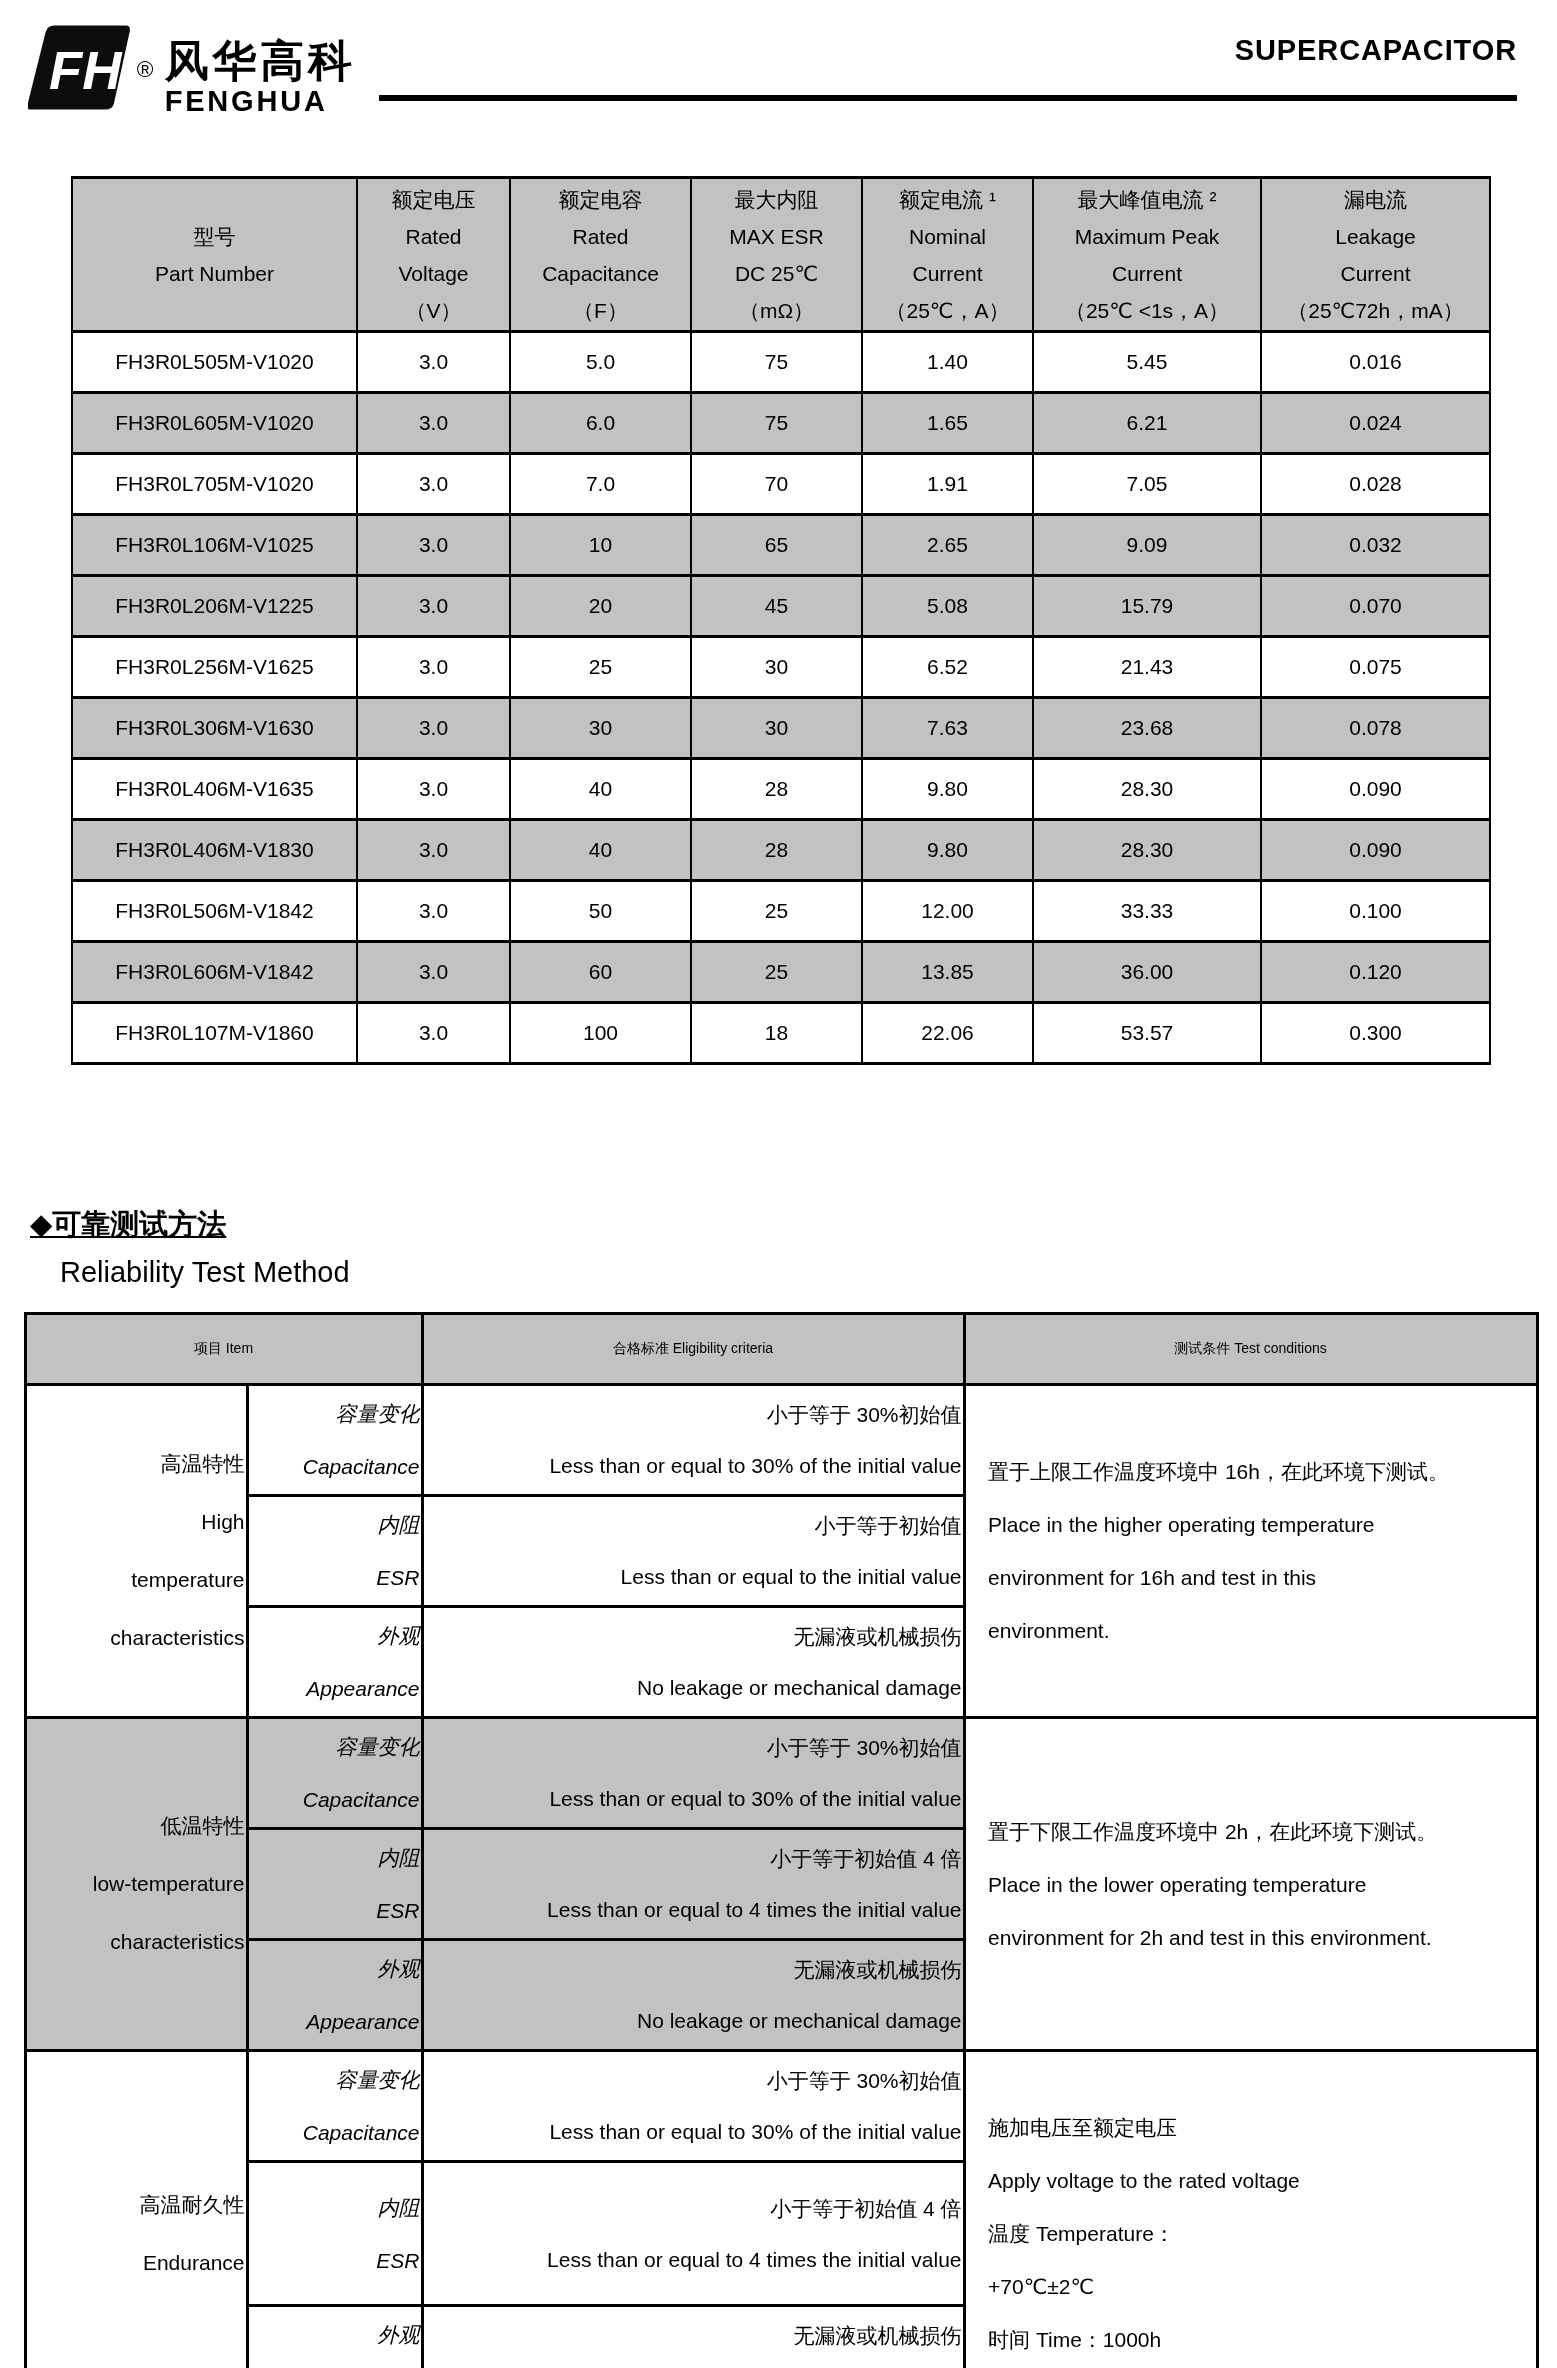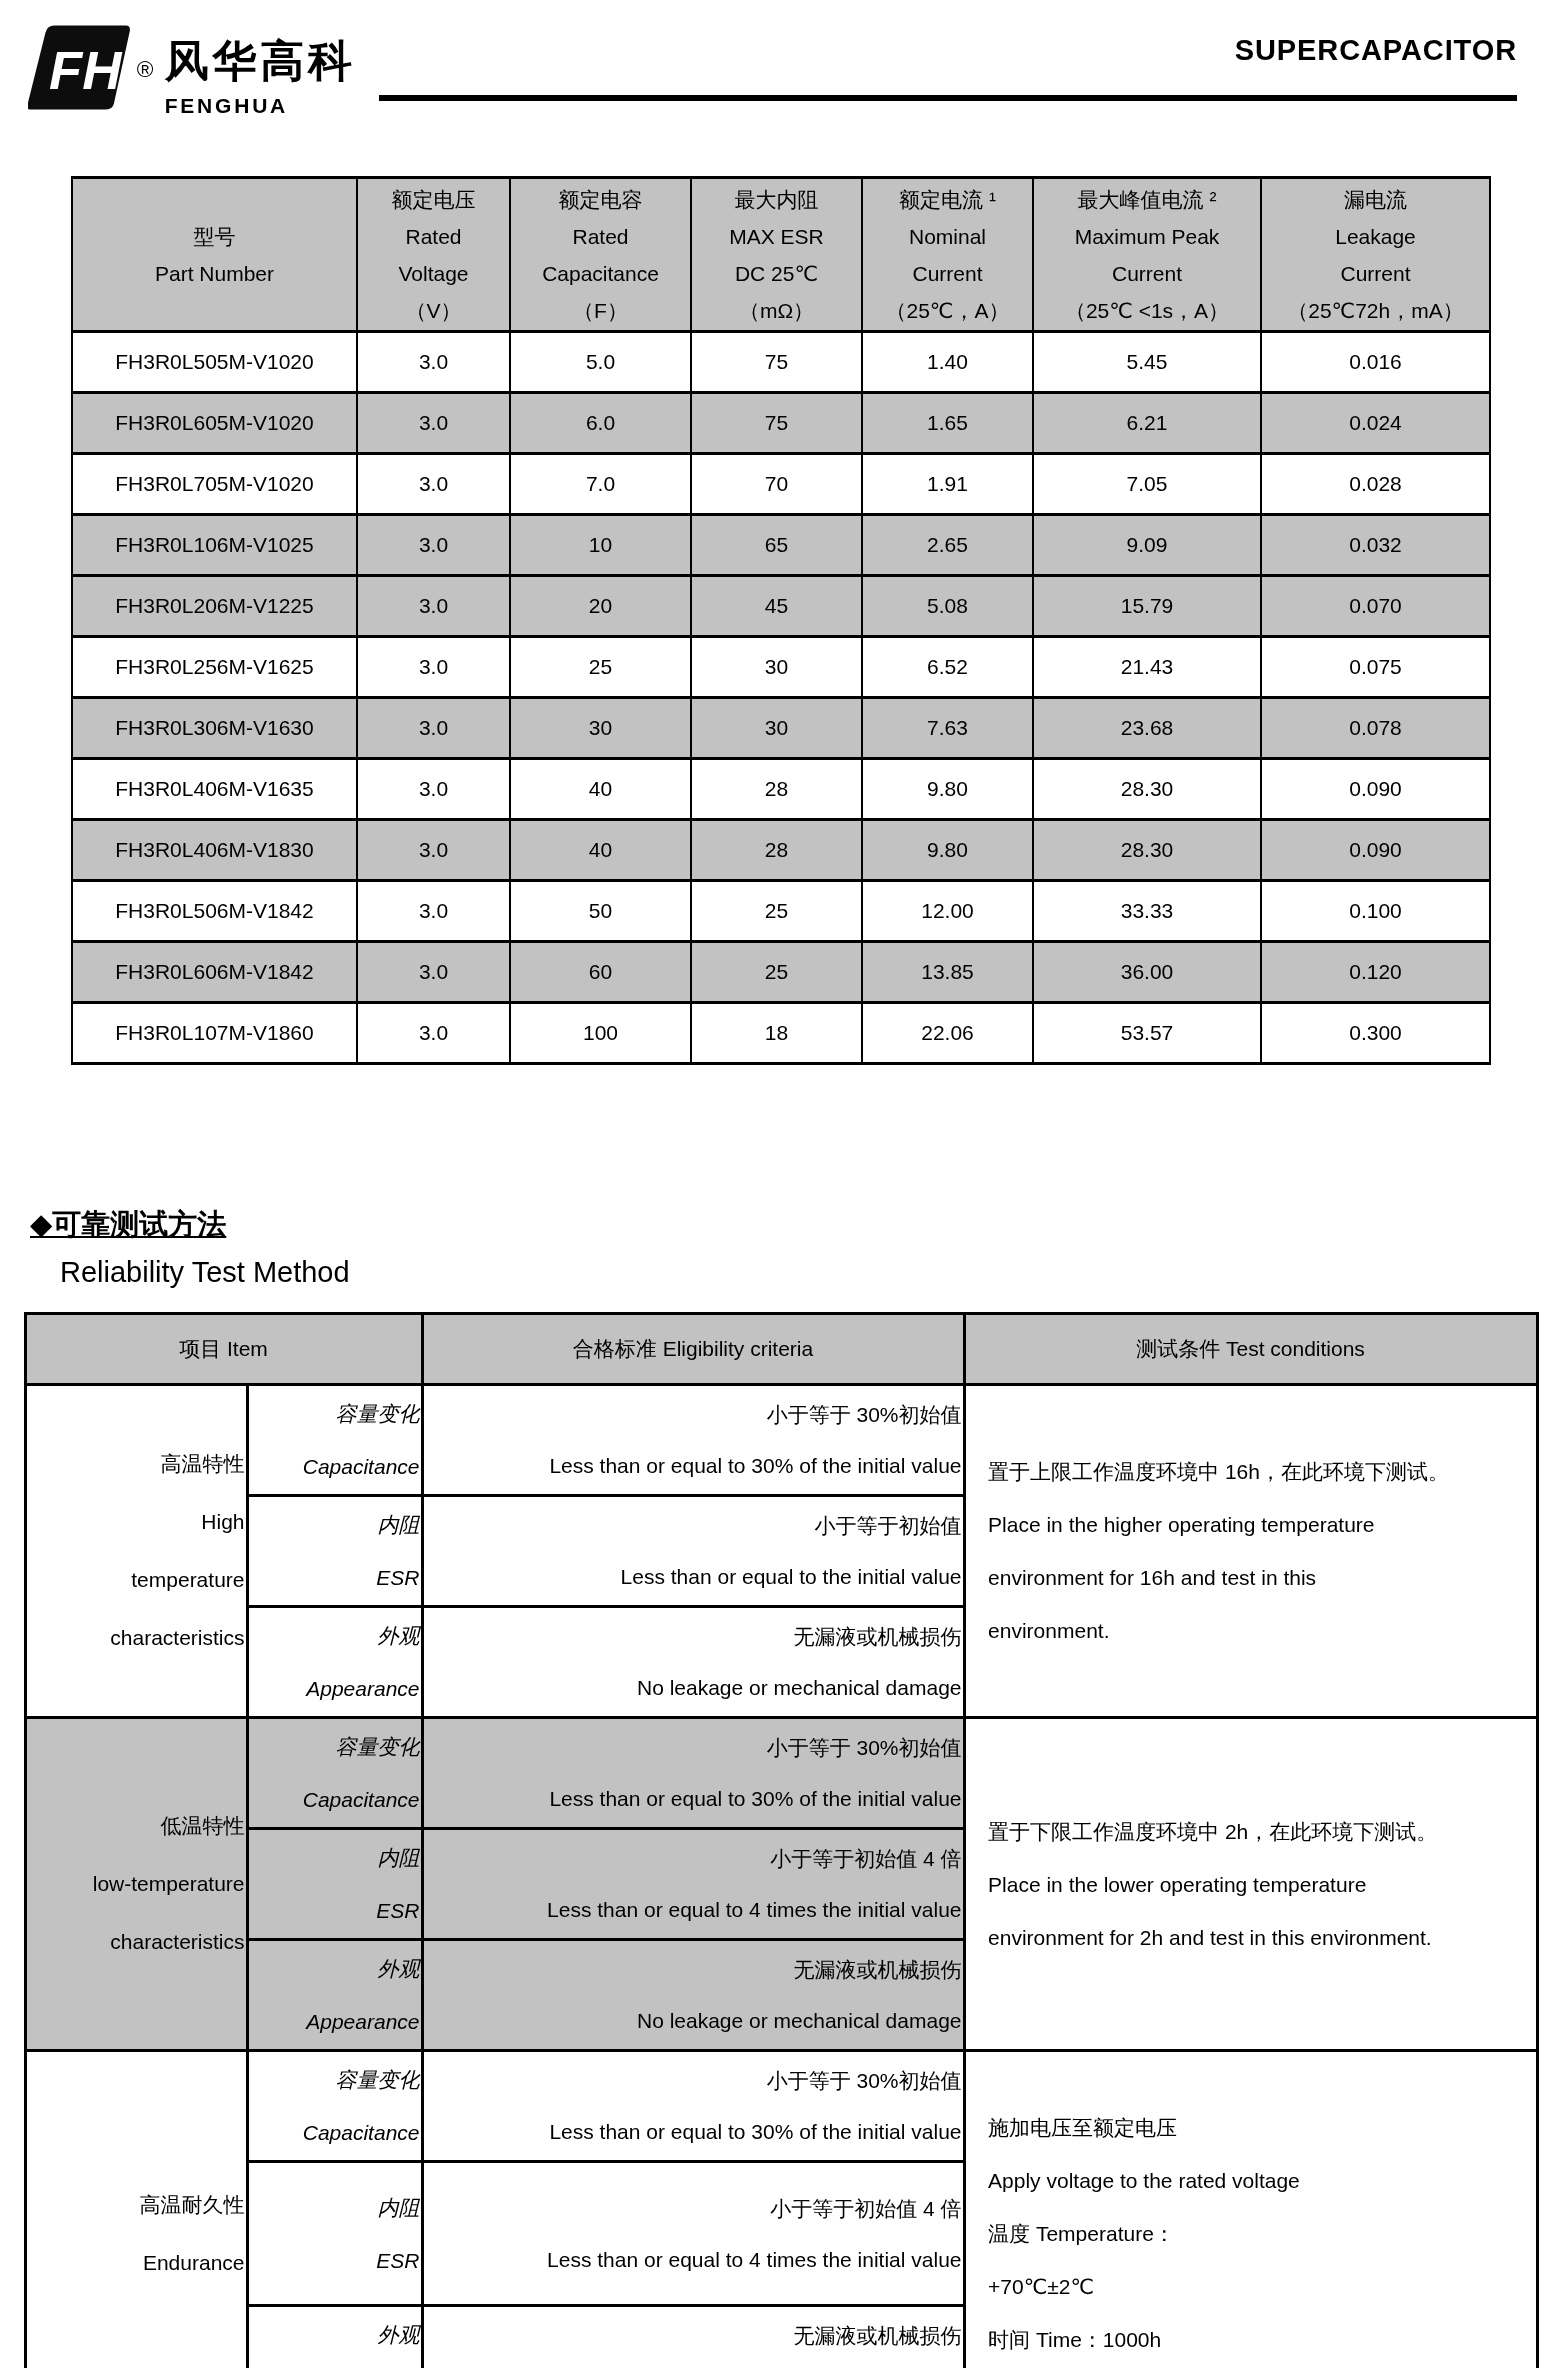--- a/index.html
+++ b/index.html
@@ -15,21 +15,21 @@
   }
   .page{position:absolute;inset:0;overflow:hidden;}
 
   
   .hdr{position:absolute;left:0;top:0;width:100%;height:122px;}
   .logo{position:absolute;left:28px;top:17px;display:flex;align-items:center;}
   .logo-mark{display:block;}
   .reg{font-size:22.6px;line-height:1;margin:5.6px 5.6px 0 3.8px;font-weight:normal;}
   .logo-text{margin-left:5.6px;margin-top:9.4px;}
   .logo-zh{font-size:44px;font-weight:bold;letter-spacing:3.8px;line-height:1.0;margin-top:13px;}
-  .logo-en{font-size:21px;font-weight:600;letter-spacing:2.8px;line-height:1.1;margin-top:11px;}
+  .logo-en{font-size:29px;font-weight:600;letter-spacing:2.8px;line-height:1.1;margin-top:3px;}
   .page-title{
     position:absolute;right:40px;top:34px;
     font-size:29px;font-weight:bold;letter-spacing:0.9px;
   }
   .hdr-rule{position:absolute;left:379px;right:40px;top:95px;height:5.6px;background:var(--ink);}
 
   
   table{border-collapse:collapse;table-layout:fixed;}
   .spec-table{position:absolute;left:71px;top:176px;width:1418px;}
   .spec-table th,.spec-table td{
@@ -50,21 +50,21 @@
   .section-title{position:absolute;left:30px;top:1205px;font-size:29px;font-weight:bold;text-decoration:underline;}
   .section-subtitle{position:absolute;left:60px;top:1256px;font-size:29px;font-weight:normal;}
 
   
   .rel-table{position:absolute;left:23.5px;top:1312px;width:1513px;}
   .rel-table th,.rel-table td{
     border:3.8px solid var(--ink);
     vertical-align:middle;
     font-size:21px;font-weight:normal;
   }
-  .rel-table thead th{background:var(--shade);height:66px;text-align:center;font-size:21px;}
+  .rel-table thead th{background:var(--shade);height:66px;text-align:center;font-size:14px;}
   .rel-table td.cat{text-align:right;}
   .rel-table td.cat div{line-height:58px;}
   .rel-table td.item{text-align:right;font-style:italic;}
   .rel-table td.item div{line-height:53px;}
   .rel-table td.crit{text-align:right;padding-left:22.6px;}
   .rel-table td.crit div{line-height:51px;}
   .rel-table td.cond{text-align:left;padding:11.3px 17px 11.3px 22.6px;}
   .rel-table td.cond div{line-height:53px;}
   .rel-table .shaded{background:var(--shade);}
 </style>

